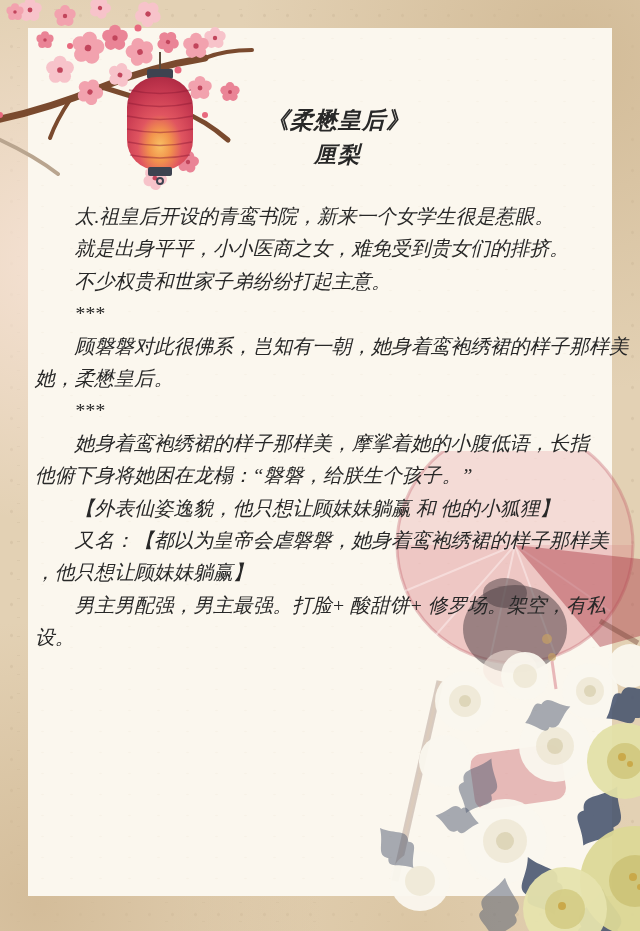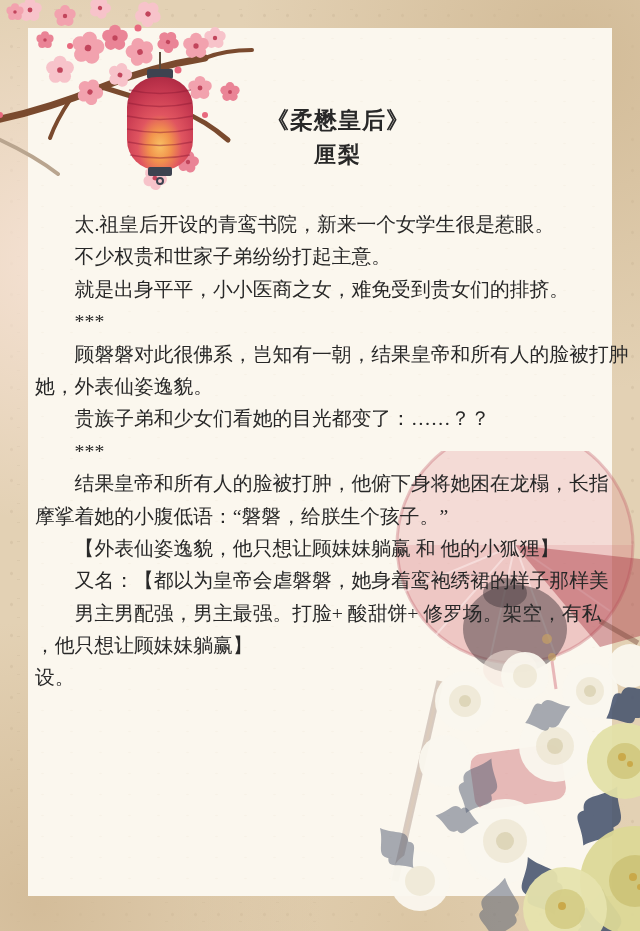--- a/index.html
+++ b/index.html
@@ -8,34 +8,35 @@
     font-family:"Liberation Serif","DejaVu Serif",serif;
     background-color:#e3d1b4;
     background-image:
       radial-gradient(circle at 10% 28%, rgba(246,226,213,.95), rgba(246,226,213,0) 30%),
       radial-gradient(circle at 90% 6%, rgba(207,183,146,.85), rgba(207,183,146,0) 32%),
       radial-gradient(circle at 6% 97%, rgba(209,185,149,.85), rgba(209,185,149,0) 26%),
       radial-gradient(circle at 65% 100%, rgba(216,194,158,.7), rgba(216,194,158,0) 24%),
       radial-gradient(rgba(121,96,70,.10) 1px, transparent 1.6px),
       radial-gradient(rgba(121,96,70,.08) 1px, transparent 1.5px);
     background-size:auto,auto,auto,auto,23px 31px,37px 19px;
+    font-style:italic;
   }
   .card{
     position:absolute;left:28px;top:28px;width:584px;height:868px;
     background-color:#fbf7ee;
     background-image:radial-gradient(rgba(202,182,150,.07) 1px, transparent 1.5px);
     background-size:29px 21px;
     z-index:1;
   }
   .art-bottom-right{position:absolute;right:0;bottom:0;width:340px;height:480px;z-index:2;}
   .text-layer{position:absolute;left:28px;top:28px;width:584px;height:868px;z-index:3;color:#282828;}
   .title-wrap{margin-top:76px;text-align:center;position:relative;left:18px;}
   .book-title{font-size:23px;font-weight:bold;line-height:34px;letter-spacing:1px;}
   .book-author{font-size:22px;font-weight:bold;line-height:34px;letter-spacing:2px;}
-  .body-text{margin-top:36px;padding-left:7px;font-size:19.8px;}
+  .body-text{margin-top:28px;padding-left:7px;font-size:19.8px;}
   .line{height:32.4px;line-height:32.4px;white-space:pre;overflow:visible;}
   .line.indent{padding-left:39.6px;}
   .art-top-left{position:absolute;left:0;top:0;width:256px;height:216px;z-index:4;pointer-events:none;}
 </style>
 </head>
 <body>
 
 <div class="stage">
 
   <div class="card"></div>
@@ -135,33 +136,32 @@
     </g>
   </svg>
 
   <div class="text-layer">
     <div class="title-wrap">
       <div class="book-title">《柔懋皇后》</div>
       <div class="book-author">厘梨</div>
     </div>
     <div class="body-text">
         <div class="line indent">太.祖皇后开设的青鸾书院，新来一个女学生很是惹眼。</div>
+        <div class="line indent">就是出身平平，小小医商之女，难免受到贵女们的排挤。</div>
         <div class="line indent">不少权贵和世家子弟纷纷打起主意。</div>
-        <div class="line indent">就是出身平平，小小医商之女，难免受到贵女们的排挤。</div>
         <div class="line indent">***</div>
-        <div class="line indent">顾磐磐对此很佛系，岂知有一朝，结果皇帝和所有人的脸被打肿</div>
-        <div class="line">她，外表仙姿逸貌。</div>
-        <div class="line indent">贵族子弟和少女们看她的目光都变了：……？？</div>
+        <div class="line indent">顾磐磐对此很佛系，岂知有一朝，她身着鸾袍绣裙的样子那样美</div>
+        <div class="line">她，柔懋皇后。</div>
         <div class="line indent">***</div>
-        <div class="line indent">结果皇帝和所有人的脸被打肿，他俯下身将她困在龙榻，长指</div>
-        <div class="line">摩挲着她的小腹低语：“磐磐，给朕生个孩子。”</div>
+        <div class="line indent">她身着鸾袍绣裙的样子那样美，摩挲着她的小腹低语，长指</div>
+        <div class="line">他俯下身将她困在龙榻：“磐磐，给朕生个孩子。”</div>
         <div class="line indent">【外表仙姿逸貌，他只想让顾妹妹躺赢 和 他的小狐狸】</div>
         <div class="line indent">又名：【都以为皇帝会虐磐磐，她身着鸾袍绣裙的样子那样美</div>
+        <div class="line">，他只想让顾妹妹躺赢】</div>
         <div class="line indent">男主男配强，男主最强。打脸+ 酸甜饼+ 修罗场。架空，有私</div>
-        <div class="line">，他只想让顾妹妹躺赢】</div>
         <div class="line">设。</div>
       </div>
   </div>
 
   <svg class="art-top-left" viewBox="0 0 256 216" aria-hidden="true">
     <defs>
       <g id="bloom">
         <circle cx="0" cy="-6" r="5"></circle>
         <circle cx="5.7" cy="-1.9" r="5"></circle>
         <circle cx="3.5" cy="4.9" r="5"></circle>

